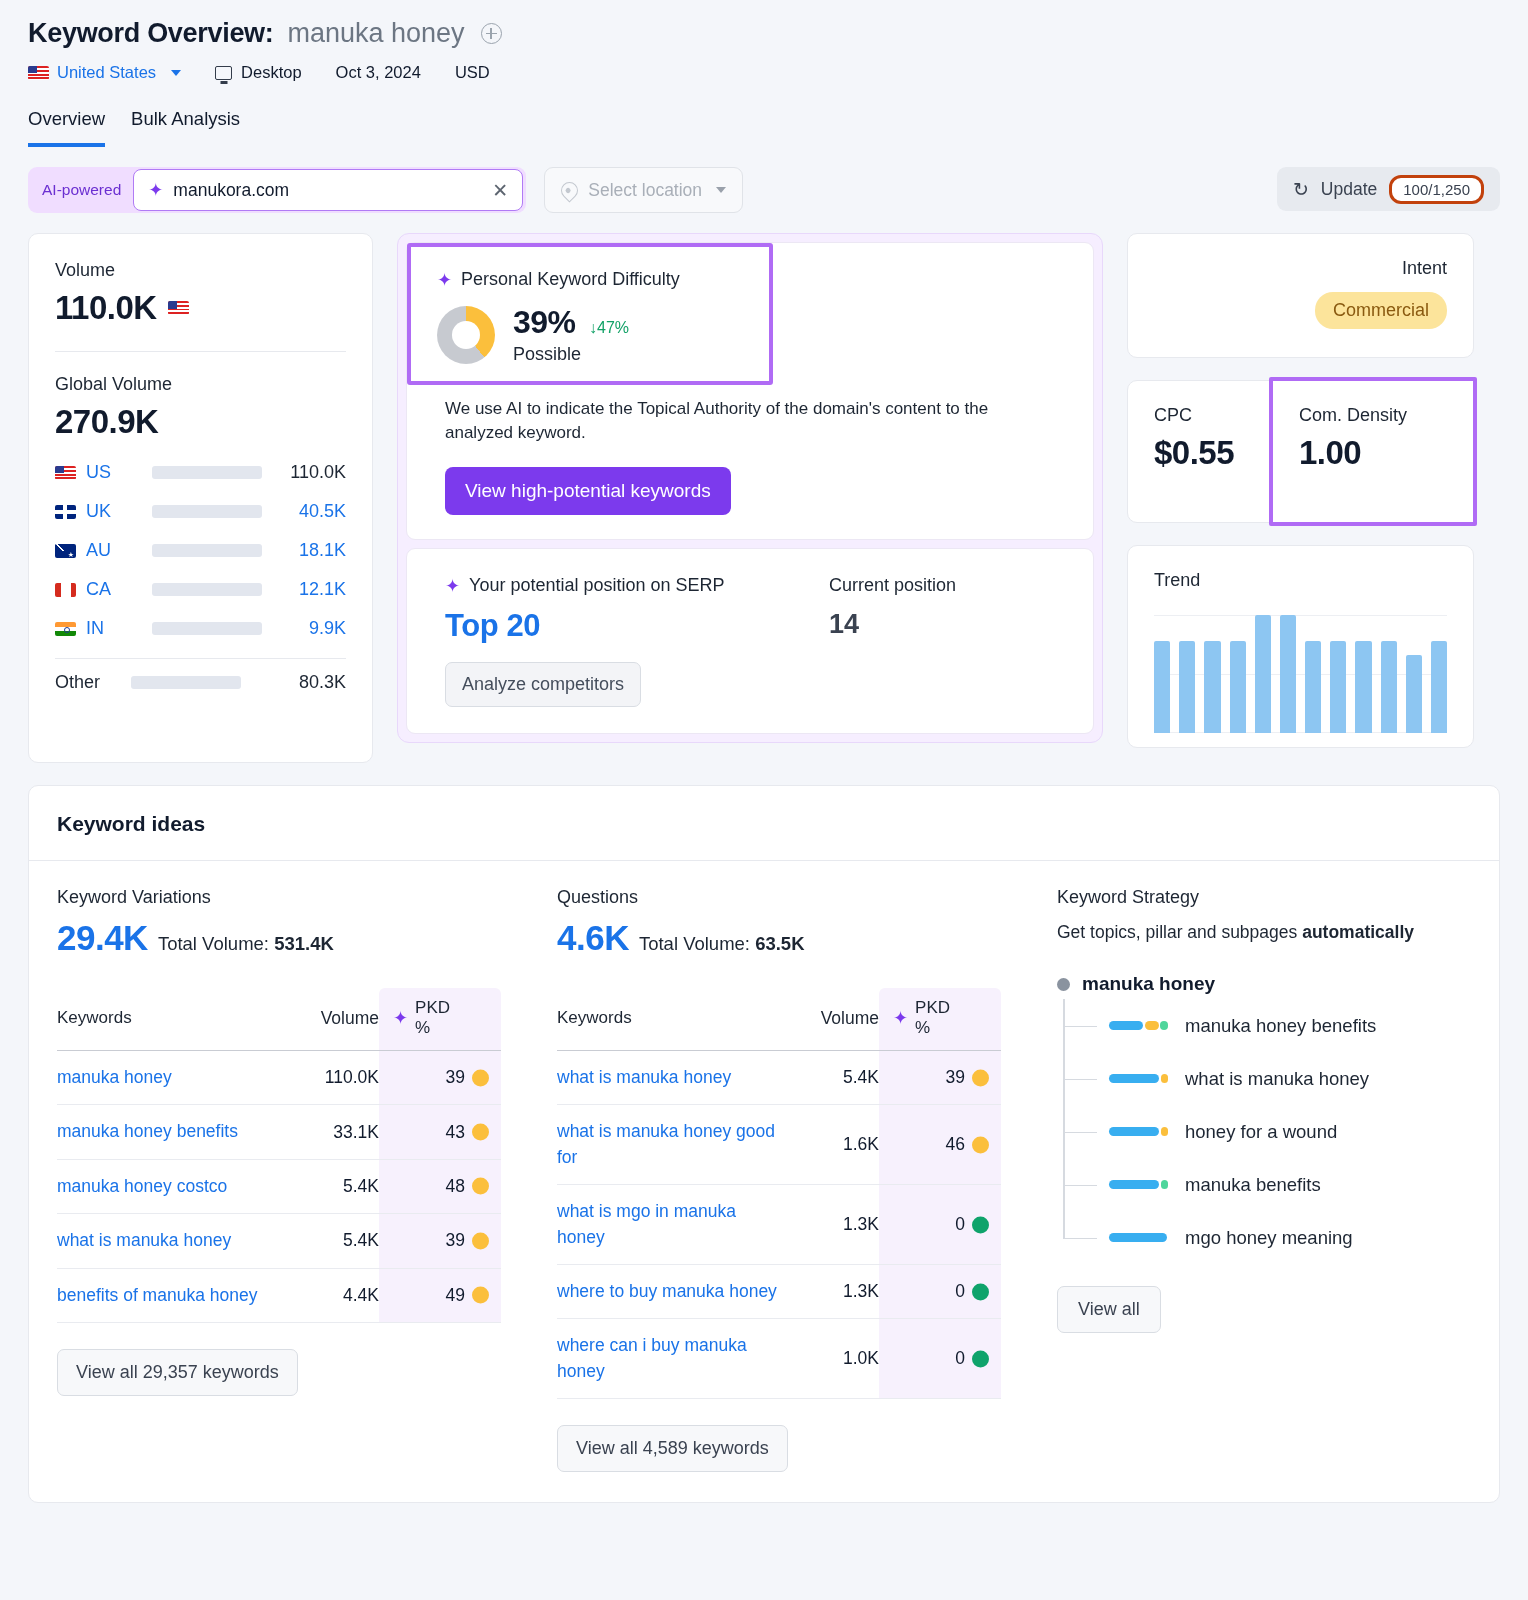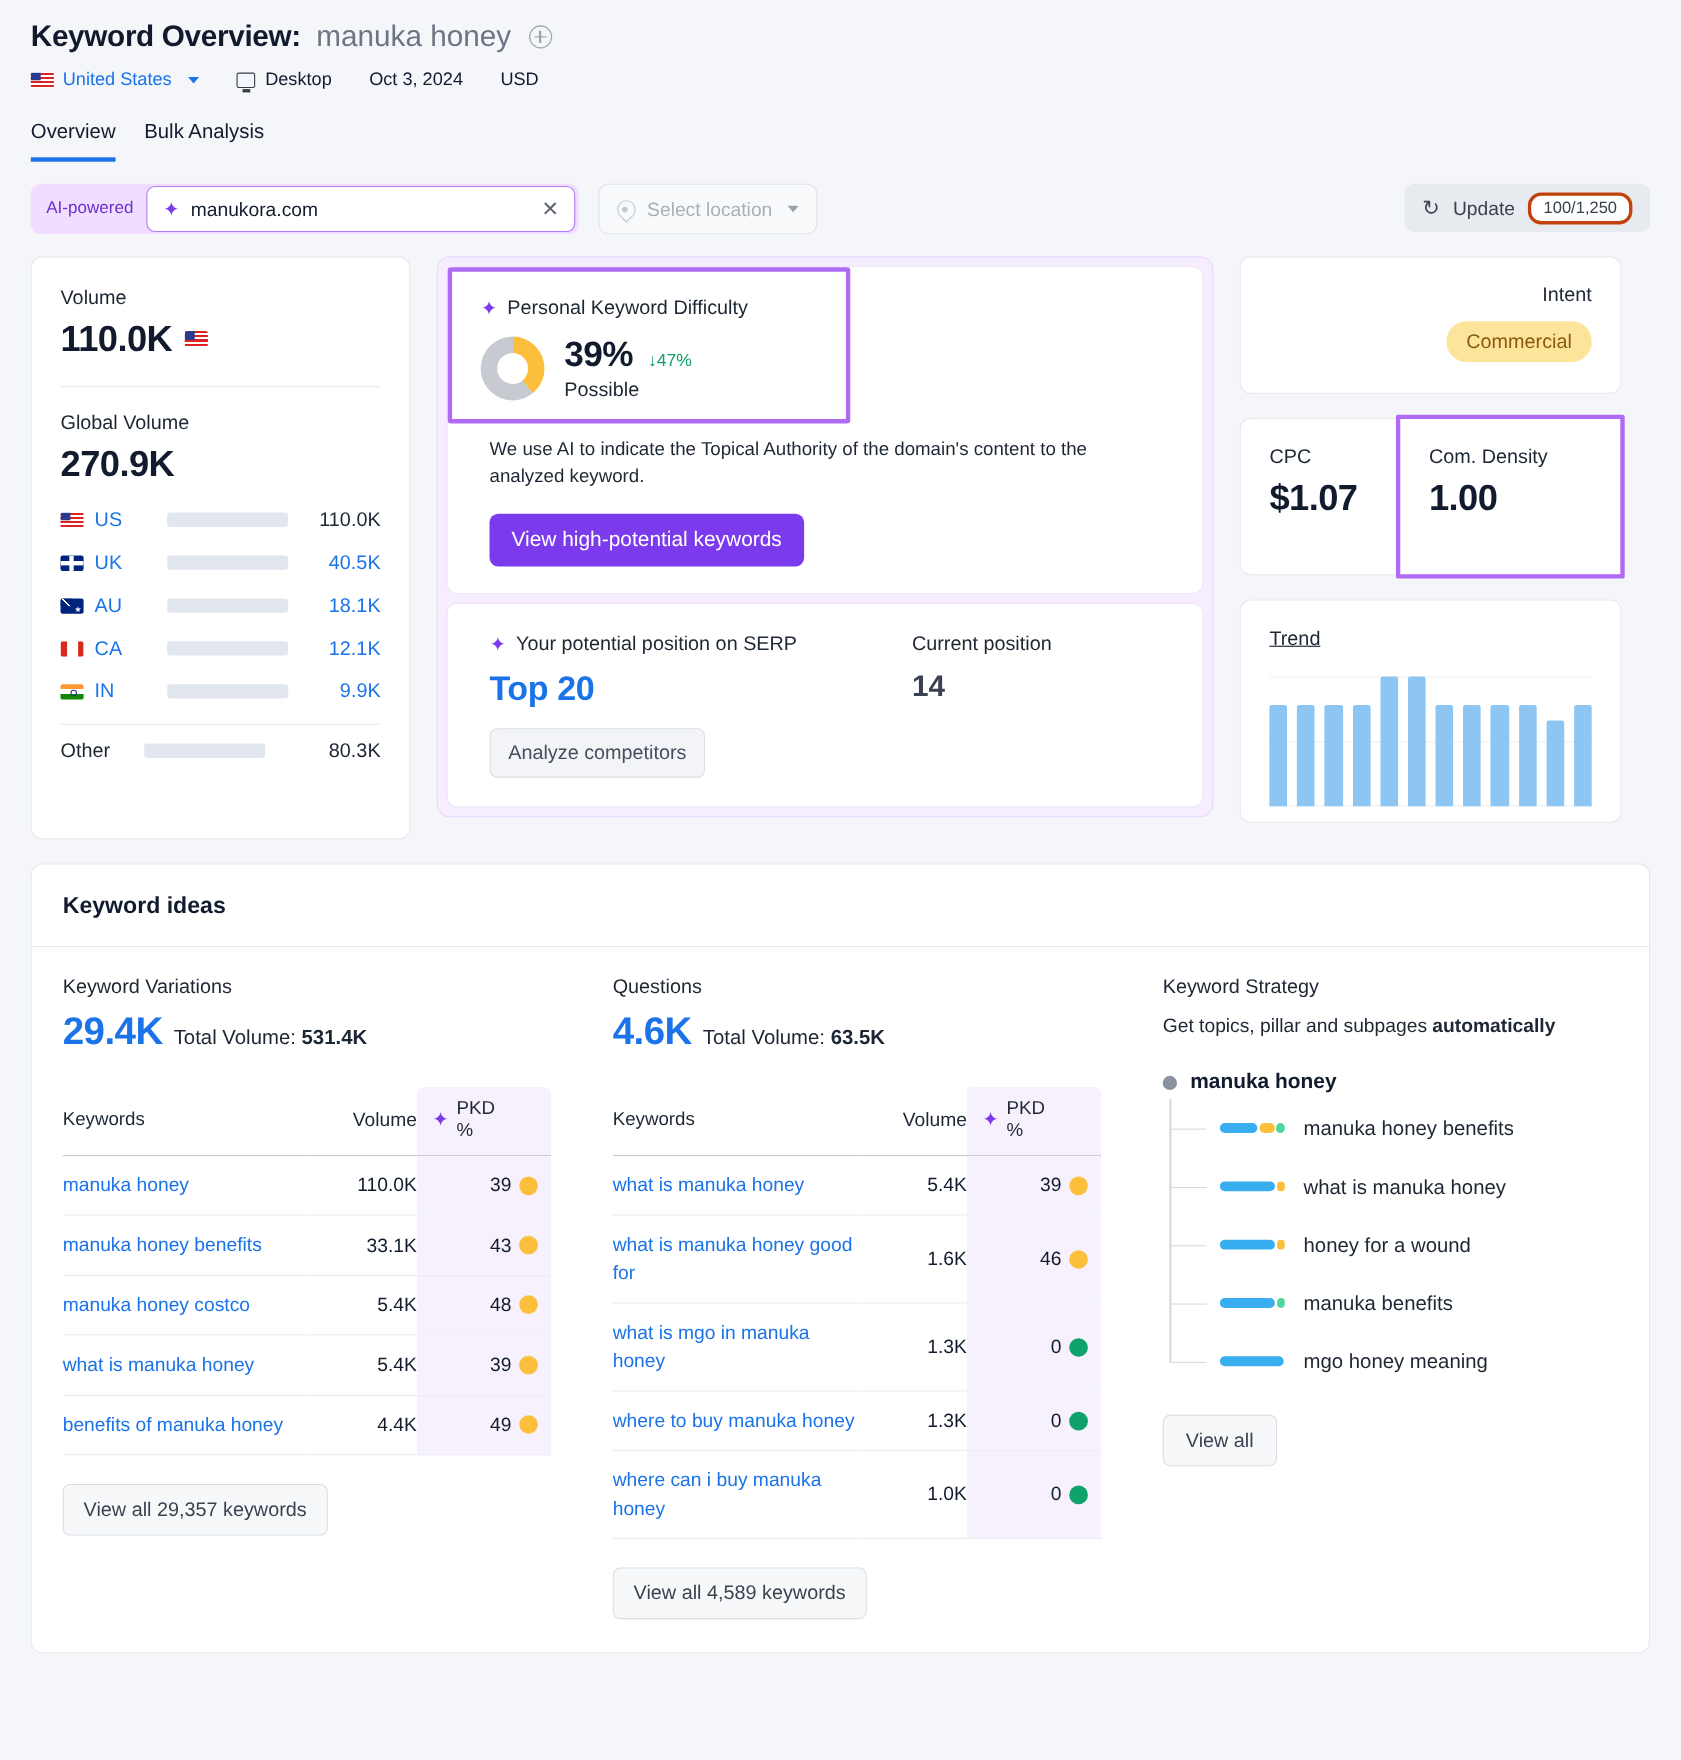--- a/index.html
+++ b/index.html
@@ -134,21 +134,21 @@
   }
   .cur-val { font-size: 27px; font-weight: bold; color: #3a4250; margin-top: 13px; }
 
   
   .right-col { width: 347px; display: flex; flex-direction: column; gap: 22px; }
   .intent-card { padding: 24px 26px 28px 26px; text-align: right; }
   .pill { display: inline-block; background: #fce49b; color: #8a5a10; font-size: 18px; padding: 8px 18px; border-radius: 18px; margin-top: 13px; }
   .cpc-card { display: flex; position: relative; height: 143px; }
   .cpc-half { width: 50%; padding: 24px 0 0 26px; }
   .cd-hl { position: absolute; right: -4px; top: -4px; bottom: -4px; width: 208px; border: 4px solid #b06bf5; background: #fff; border-radius: 2px; padding: 24px 0 0 26px; }
-  .trend-card { padding: 24px 26px 22px 26px; height: 203px; text-decoration: underline; }
+  .trend-card { padding: 24px 26px 22px 26px; height: 203px; }
   .chart { position: relative; height: 118px; margin-top: 24px; display: flex; align-items: flex-end; gap: 9px; }
   .gridline { position: absolute; left: 0; right: 0; height: 1px; background: #edeff3; }
   .tbar { flex: 1; background: #8dc6f2; border-radius: 2px 2px 0 0; position: relative; z-index: 1; }
 
   
   .ki-card { margin: 22px 28px 0 28px; background: #fff; border: 1px solid #e7e9ee; border-radius: 10px; }
   .ki-title { font-size: 21px; font-weight: bold; padding: 26px 28px 24px 28px; border-bottom: 1px solid #e7e9ee; }
   .ki-cols { display: flex; }
   .ki-col { padding: 26px 28px 0 28px; }
   .ki-col.c1 { width: 500px; }
@@ -349,21 +349,21 @@
 
     <div class="right-col">
       <div class="card intent-card">
         <div class="lbl">Intent</div>
         <div class="pill">Commercial</div>
       </div>
 
       <div class="card cpc-card">
         <div class="cpc-half">
           <div class="lbl">CPC</div>
-          <div class="big">$1.07</div>
+          <div class="big">$0.55</div>
         </div>
         <div class="cd-hl">
           <div class="lbl">Com. Density</div>
           <div class="big">1.00</div>
         </div>
       </div>
 
       <div class="card trend-card">
         <div class="lbl">Trend</div>
         <div class="chart" id="trend-chart">

